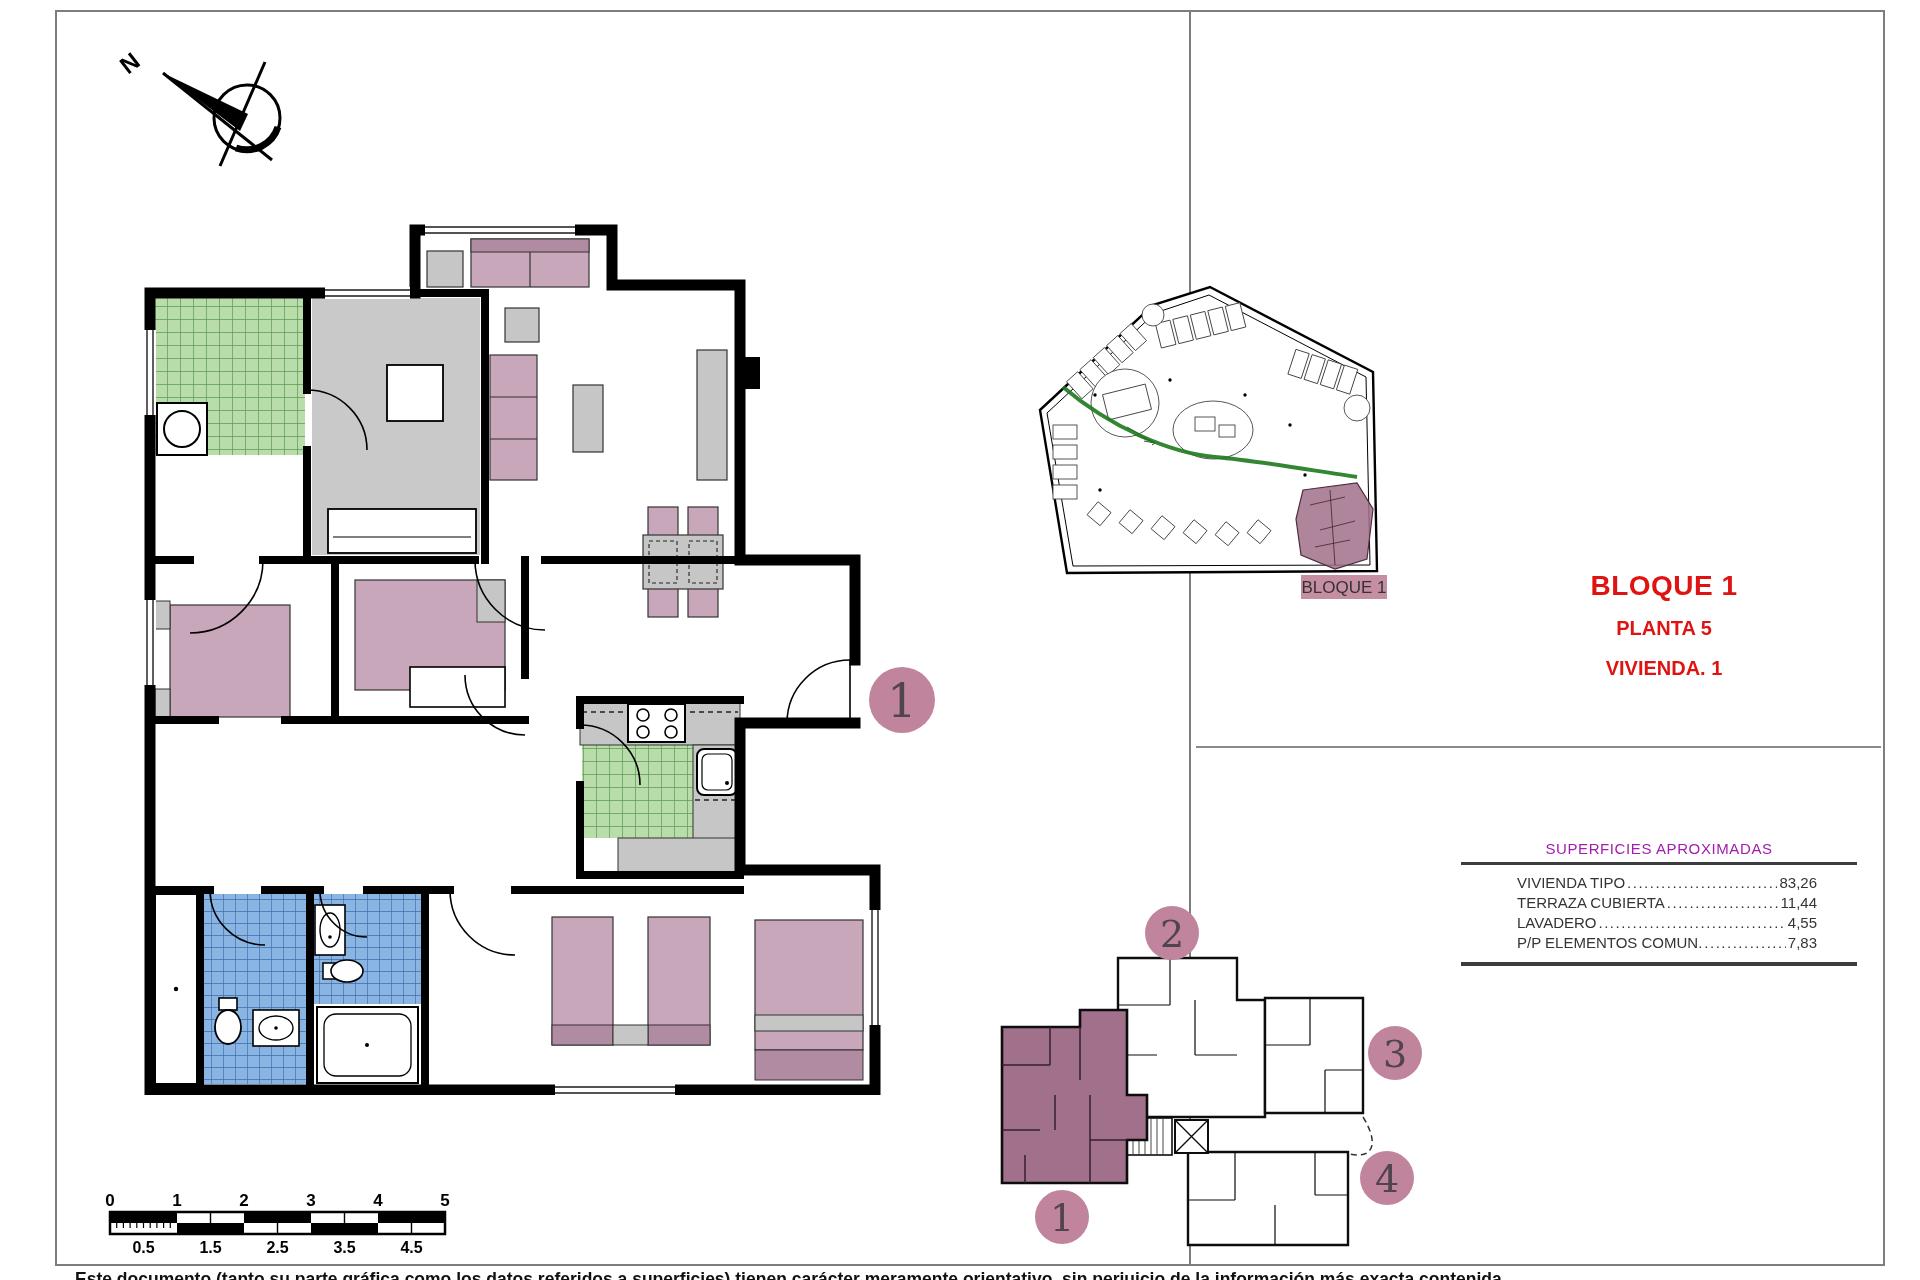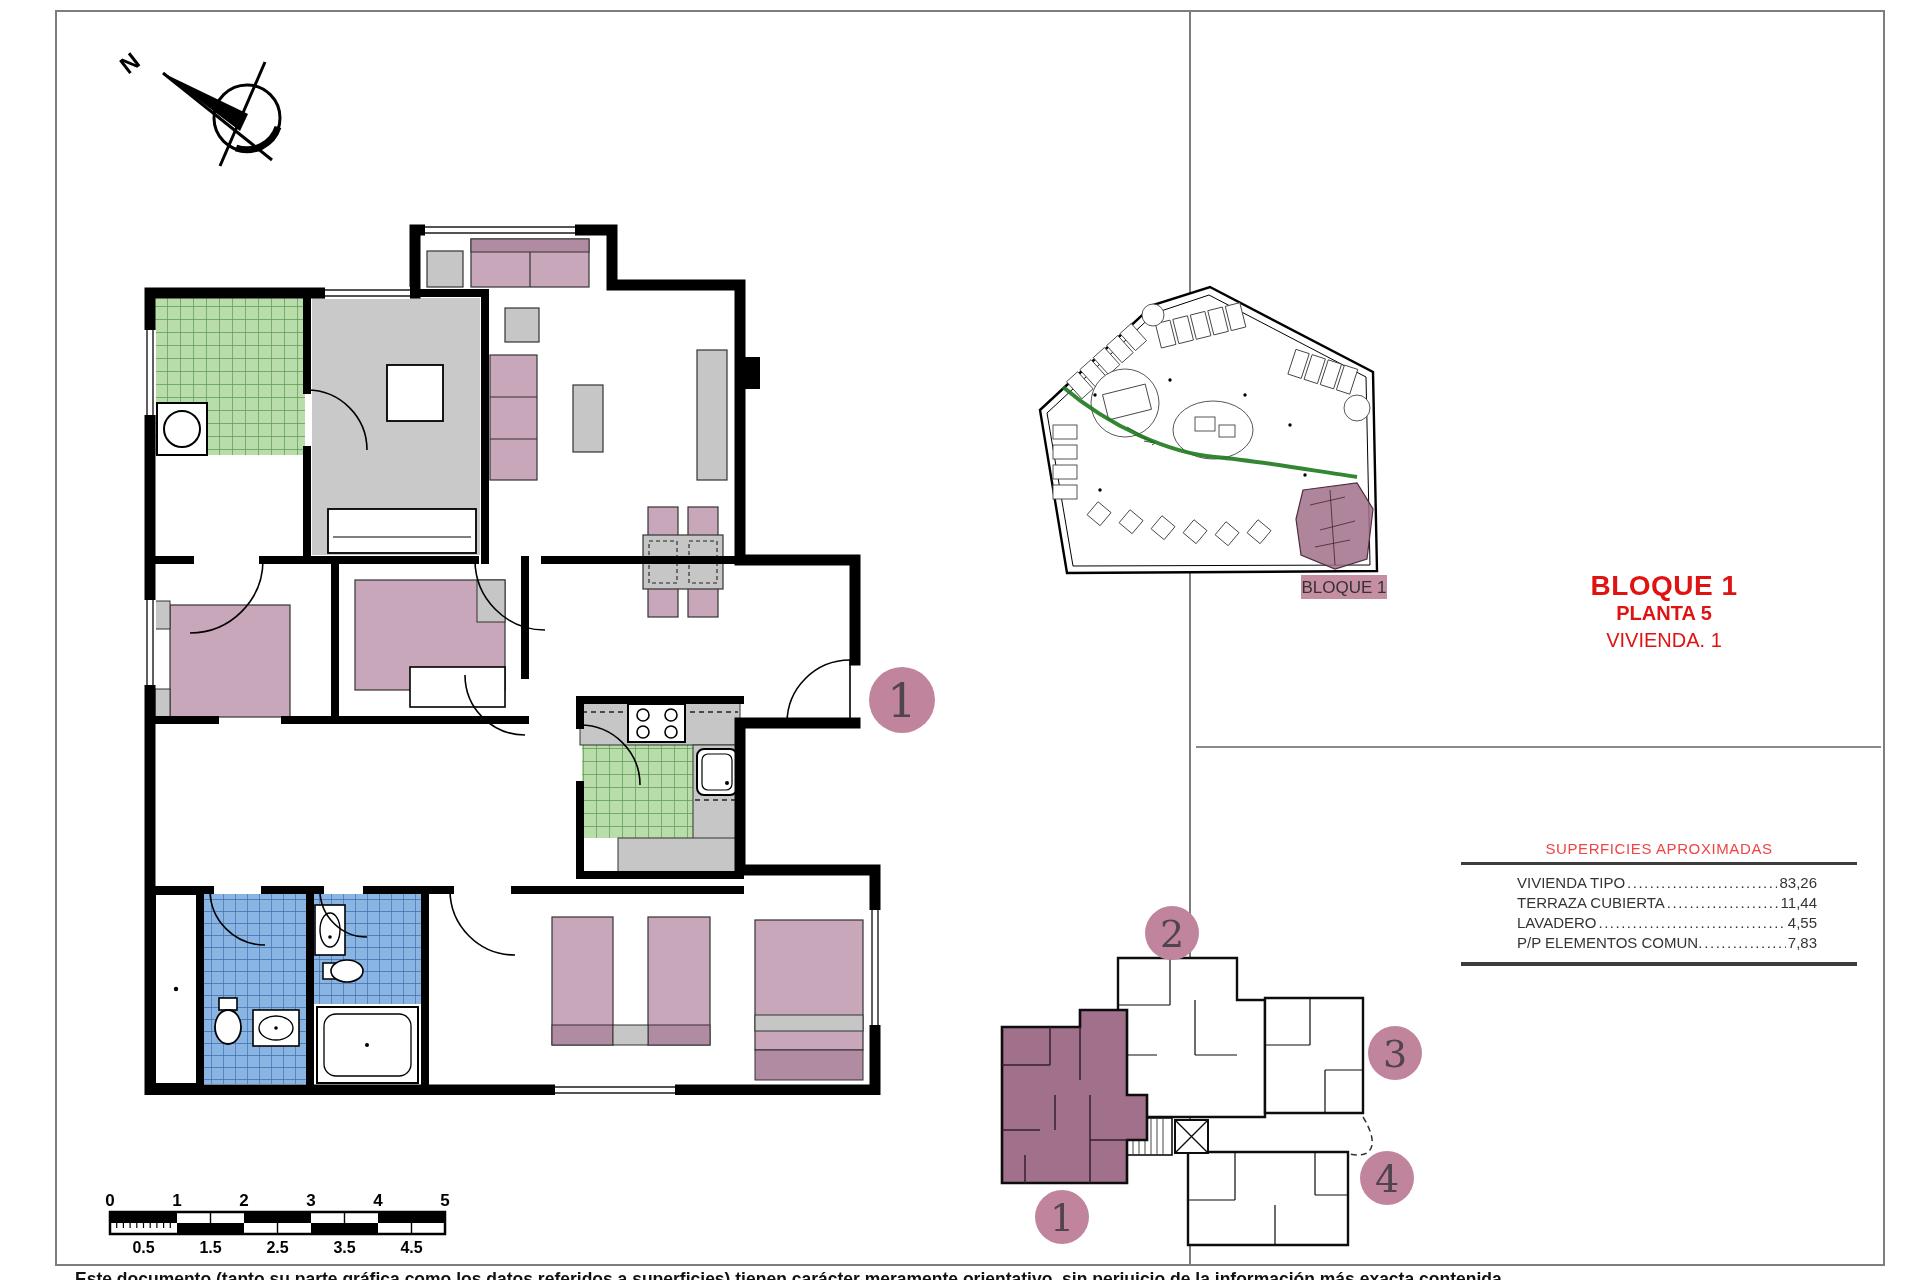--- a/index.html
+++ b/index.html
@@ -6,25 +6,25 @@
     font-family:"Liberation Sans",sans-serif;}
   #stage{position:absolute;left:0;top:0;width:1920px;height:1280px;background:#fff;}
   .abs{position:absolute;}
   
   #sheet-frame{left:55px;top:10px;width:1826px;height:1252px;border:2px solid #7d7d7d;}
   #panel-divider{left:1189px;top:10px;width:2px;height:1254px;background:#7d7d7d;}
   #panel-hline{left:1196px;top:746px;width:685px;height:2px;background:#8a8a8a;}
   
   #title-block{left:1504px;top:570px;width:320px;text-align:center;color:#e01313;}
   #title-line1{font-size:28px;font-weight:800;letter-spacing:.5px;}
-  #title-line2{font-size:20px;font-weight:800;}
-  #title-line3{font-size:20px;font-weight:400;margin-top:4px;}
+  #title-line2{font-size:20px;font-weight:800;margin-top:15px;}
+  #title-line3{font-size:20px;font-weight:700;margin-top:17px;}
   
   #surfaces{left:1461px;top:840px;width:396px;color:#333;}
-  #surfaces .hdr{text-align:center;font-size:15px;letter-spacing:.6px;color:#ef4444;}
+  #surfaces .hdr{text-align:center;font-size:15px;letter-spacing:.6px;color:#a21caf;}
   #surfaces .thick{height:3px;background:#3c3c3c;margin-top:5px;}
   #surfaces .thin{height:2px;background:#3c3c3c;}
   .srow{display:flex;align-items:baseline;height:20px;font-size:15px;padding:0 40px 0 56px;color:#343434;}
   .srow .lbl{white-space:nowrap;}
   .srow .leader{flex:1;overflow:hidden;white-space:nowrap;margin:0 2px;}
   .srow .leader::after{content:"..........................................................................";letter-spacing:1.5px;}
   .srow .val{white-space:nowrap;text-align:right;}
   #rows-wrap{padding:9px 0 8px 0;}
   #total-wrap{padding:12px 0 10px 0;}
   

